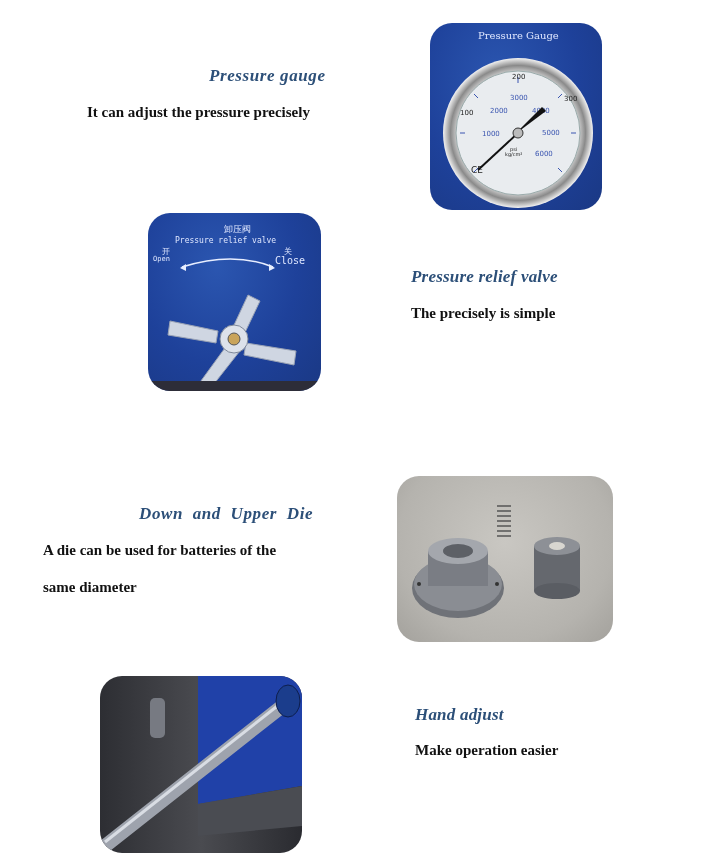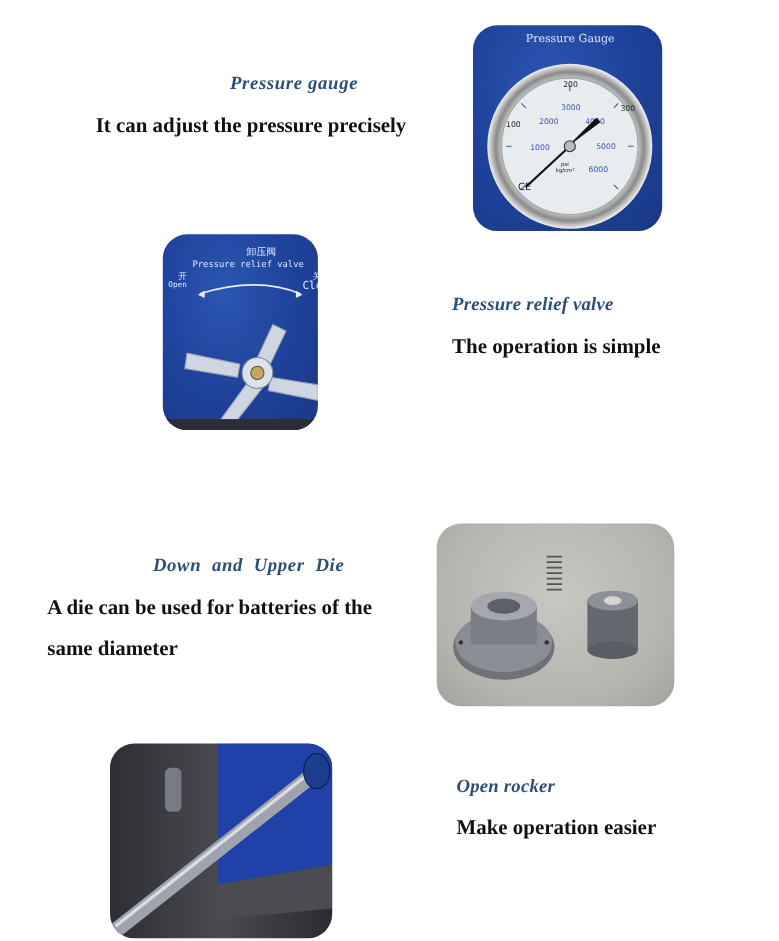--- a/index.html
+++ b/index.html
@@ -1,20 +1,20 @@
 <!DOCTYPE html>
 <html><head>
 <meta charset="utf-8">
 <style>
   html, body { margin:0; padding:0; background:#ffffff; }
   body { width:708px; height:855px; position:relative; overflow:hidden;
          font-family:"Liberation Serif","DejaVu Serif",serif; }
   .abs { position:absolute; }
   .title { color:#2c4f78; font-style:italic; font-weight:bold; font-size:17px; letter-spacing:0.6px; white-space:nowrap; }
-  .desc { color:#111; font-weight:bold; font-size:19px; white-space:nowrap; }
+  .desc { color:#111; font-weight:bold; font-size:15px; white-space:nowrap; }
   .photo { position:absolute; border-radius:22px; overflow:hidden; }
   .blue { background:radial-gradient(ellipse at 40% 30%, #2b56b0 0%, #1e419a 55%, #1a3884 100%); }
   .lbl { position:absolute; color:#dfe7ff; font-family:"DejaVu Sans Mono",monospace; white-space:nowrap; }
 </style>
 </head>
 <body>
 
 <div class="abs title" style="left:209px;top:66px;">Pressure  gauge</div>
 <div class="abs desc" style="left:87px;top:104px;">It can adjust the pressure precisely</div>
 
@@ -54,21 +54,21 @@
       <text x="41" y="150" font-size="9">CE</text>
       <text x="80" y="128" font-size="5">psi</text>
         <text x="75" y="133" font-size="5">kg/cm²</text>
     </g>
     <polygon points="84,112 112,84 116,88" fill="#111"></polygon>
     <line x1="88" y1="110" x2="48" y2="147" stroke="#111" stroke-width="2"></line>
     <circle cx="88" cy="110" r="5" fill="#bbb" stroke="#333"></circle>
   </svg>
 </div>
 
-<div class="photo blue" style="left:148px;top:213px;width:141px;height:178px;">
+<div class="photo blue" style="left:148px;top:213px;width:173px;height:178px;">
   <div class="lbl" style="left:76px;top:10px;font-size:9px;">卸压阀</div>
   <div class="lbl" style="left:27px;top:23px;font-size:8px;">Pressure relief valve</div>
   <div class="lbl" style="left:14px;top:33px;font-size:8px;">开</div>
   <div class="lbl" style="left:5px;top:42px;font-size:7px;">Open</div>
   <div class="lbl" style="left:136px;top:33px;font-size:8px;">关</div>
   <div class="lbl" style="left:127px;top:42px;font-size:10px;">Close</div>
   <svg width="173" height="178" style="position:absolute;left:0;top:0;">
     <path d="M34 54 Q85 38 125 54" stroke="#e8eeff" stroke-width="1.5" fill="none"></path>
     <polygon points="32,55 38,51 38,58" fill="#e8eeff"></polygon>
       <polygon points="127,55 121,51 121,58" fill="#e8eeff"></polygon>
@@ -78,21 +78,21 @@
       <path d="M70 118 L22 108 L20 122 L68 130 Z"></path>
       <path d="M98 130 L148 138 L146 152 L96 142 Z"></path>
     </g>
     <circle cx="86" cy="126" r="14" fill="#dde2ea" stroke="#7e889a"></circle>
     <circle cx="86" cy="126" r="6" fill="#c9a45a" stroke="#555"></circle>
     <rect x="0" y="168" width="173" height="10" fill="#2d2d38"></rect>
   </svg>
 </div>
 
 <div class="abs title" style="left:411px;top:267px;letter-spacing:0.2px;">Pressure relief valve</div>
-<div class="abs desc" style="left:411px;top:305px;">The operation is simple</div>
+<div class="abs desc" style="left:411px;top:305px;">The precisely is simple</div>
 
 <div class="abs title" style="left:139px;top:504px;white-space:pre;">Down  and  Upper  Die</div>
 <div class="abs desc" style="left:43px;top:542px;text-align:right;">A die can be used for batteries of the</div>
 <div class="abs desc" style="left:43px;top:579px;text-align:center;">same diameter</div>
 
 <div class="photo" style="left:397px;top:476px;width:216px;height:166px;background:radial-gradient(ellipse at 50% 40%, #c9c7c2 0%, #b5b3ae 70%, #a3a19c 100%);">
   <svg width="216" height="166" style="position:absolute;left:0;top:0;">
     <g stroke="#555" stroke-width="1.5" fill="none">
       <path d="M100 30 h14 M100 35 h14 M100 40 h14 M100 45 h14 M100 50 h14 M100 55 h14 M100 60 h14"></path>
     </g>
@@ -114,14 +114,14 @@
   <svg width="202" height="177" style="position:absolute;left:0;top:0;">
     <polygon points="98,0 202,0 202,110 98,128" fill="#2041a8"></polygon>
     <polygon points="98,128 202,110 202,150 98,160" fill="#4a4c52"></polygon>
     <line x1="5" y1="170" x2="185" y2="28" stroke="#9ea3ad" stroke-width="14" stroke-linecap="round"></line>
     <line x1="5" y1="166" x2="185" y2="24" stroke="#d9dde4" stroke-width="3"></line>
     <ellipse cx="188" cy="25" rx="12" ry="16" fill="#1b3d8c" stroke="#0e1f4d"></ellipse>
     <rect x="50" y="22" width="15" height="40" rx="5" fill="#777a82"></rect>
   </svg>
 </div>
 
-<div class="abs title" style="left:415px;top:705px;letter-spacing:0.2px;">Open rocker</div>
+<div class="abs title" style="left:415px;top:705px;letter-spacing:0.2px;">Hand adjust</div>
 <div class="abs desc" style="left:415px;top:742px;">Make operation easier</div>
 
 </body></html>

